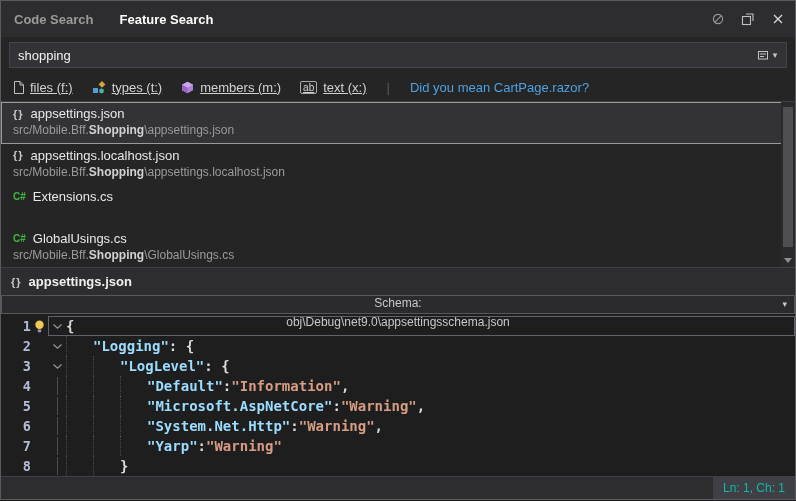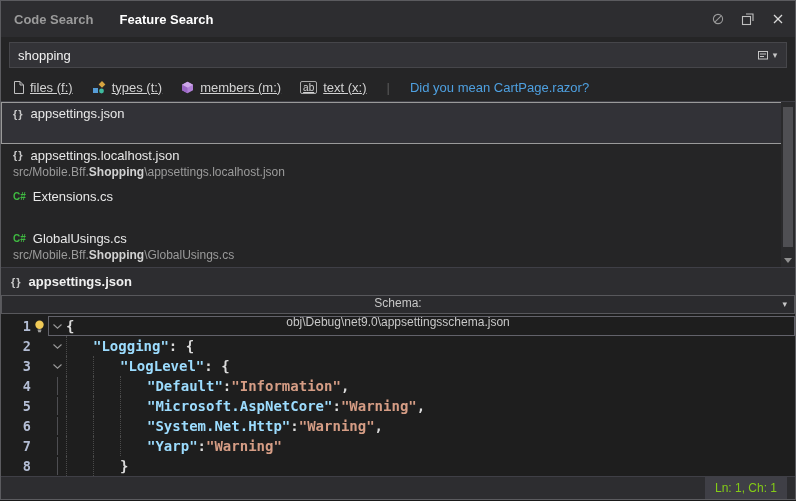--- a/index.html
+++ b/index.html
@@ -60,21 +60,21 @@
   .content.current { border-color:#62626a; }
   .foldcell { width:17px; display:flex; justify-content:center; align-items:center; align-self:stretch; flex-shrink:0; }
   .foldcell.line::before { content:''; width:1px; height:100%; background:#4e4e52; }
   .ind { display:inline-block; width:27px; border-left:1px dotted #4a4a4a; height:20px; flex-shrink:0; }
   .tok-key { color:#9cdcfe; }
   .tok-str { color:#d69d85; }
   .tok-punc { color:#dcdcdc; }
 
   
   .statusbar { height:23px; background:#2d2d30; border-top:1px solid #3f3f46; display:flex; align-items:center; justify-content:flex-end; flex-shrink:0; }
-  .status-cell { background:#3f3f46; color:#84cc16; font-size:12px; padding:3px 10px; margin-right:8px; height:100%; display:flex; align-items:center;text-align:right; }
+  .status-cell { background:#3f3f46; color:#14b8a6; font-size:12px; padding:3px 10px; margin-right:0; height:100%; display:flex; align-items:center;text-align:right; }
 
   svg { display:block; }
 </style>
 </head>
 <body>
 
 <div class="window">
 
   <div class="tabbar">
     <div class="tab dim">Code Search</div>
@@ -147,20 +147,21 @@
     <span class="didyoumean">Did you mean CartPage.razor?</span>
   </div>
 
   <div class="results">
     <div id="results-items">
         <div class="result selected">
           <div class="r-top">
             <span class="ic-json">{}</span>
             <span>appsettings.json</span>
           </div>
+          <div class="r-path">src/Mobile.Bff.<b>Shopping</b>\appsettings.json</div>
         </div>
         <div class="result">
           <div class="r-top">
             <span class="ic-json">{}</span>
             <span>appsettings.localhost.json</span>
           </div>
           <div class="r-path">src/Mobile.Bff.<b>Shopping</b>\appsettings.localhost.json</div>
         </div>
         <div class="result">
           <div class="r-top">

